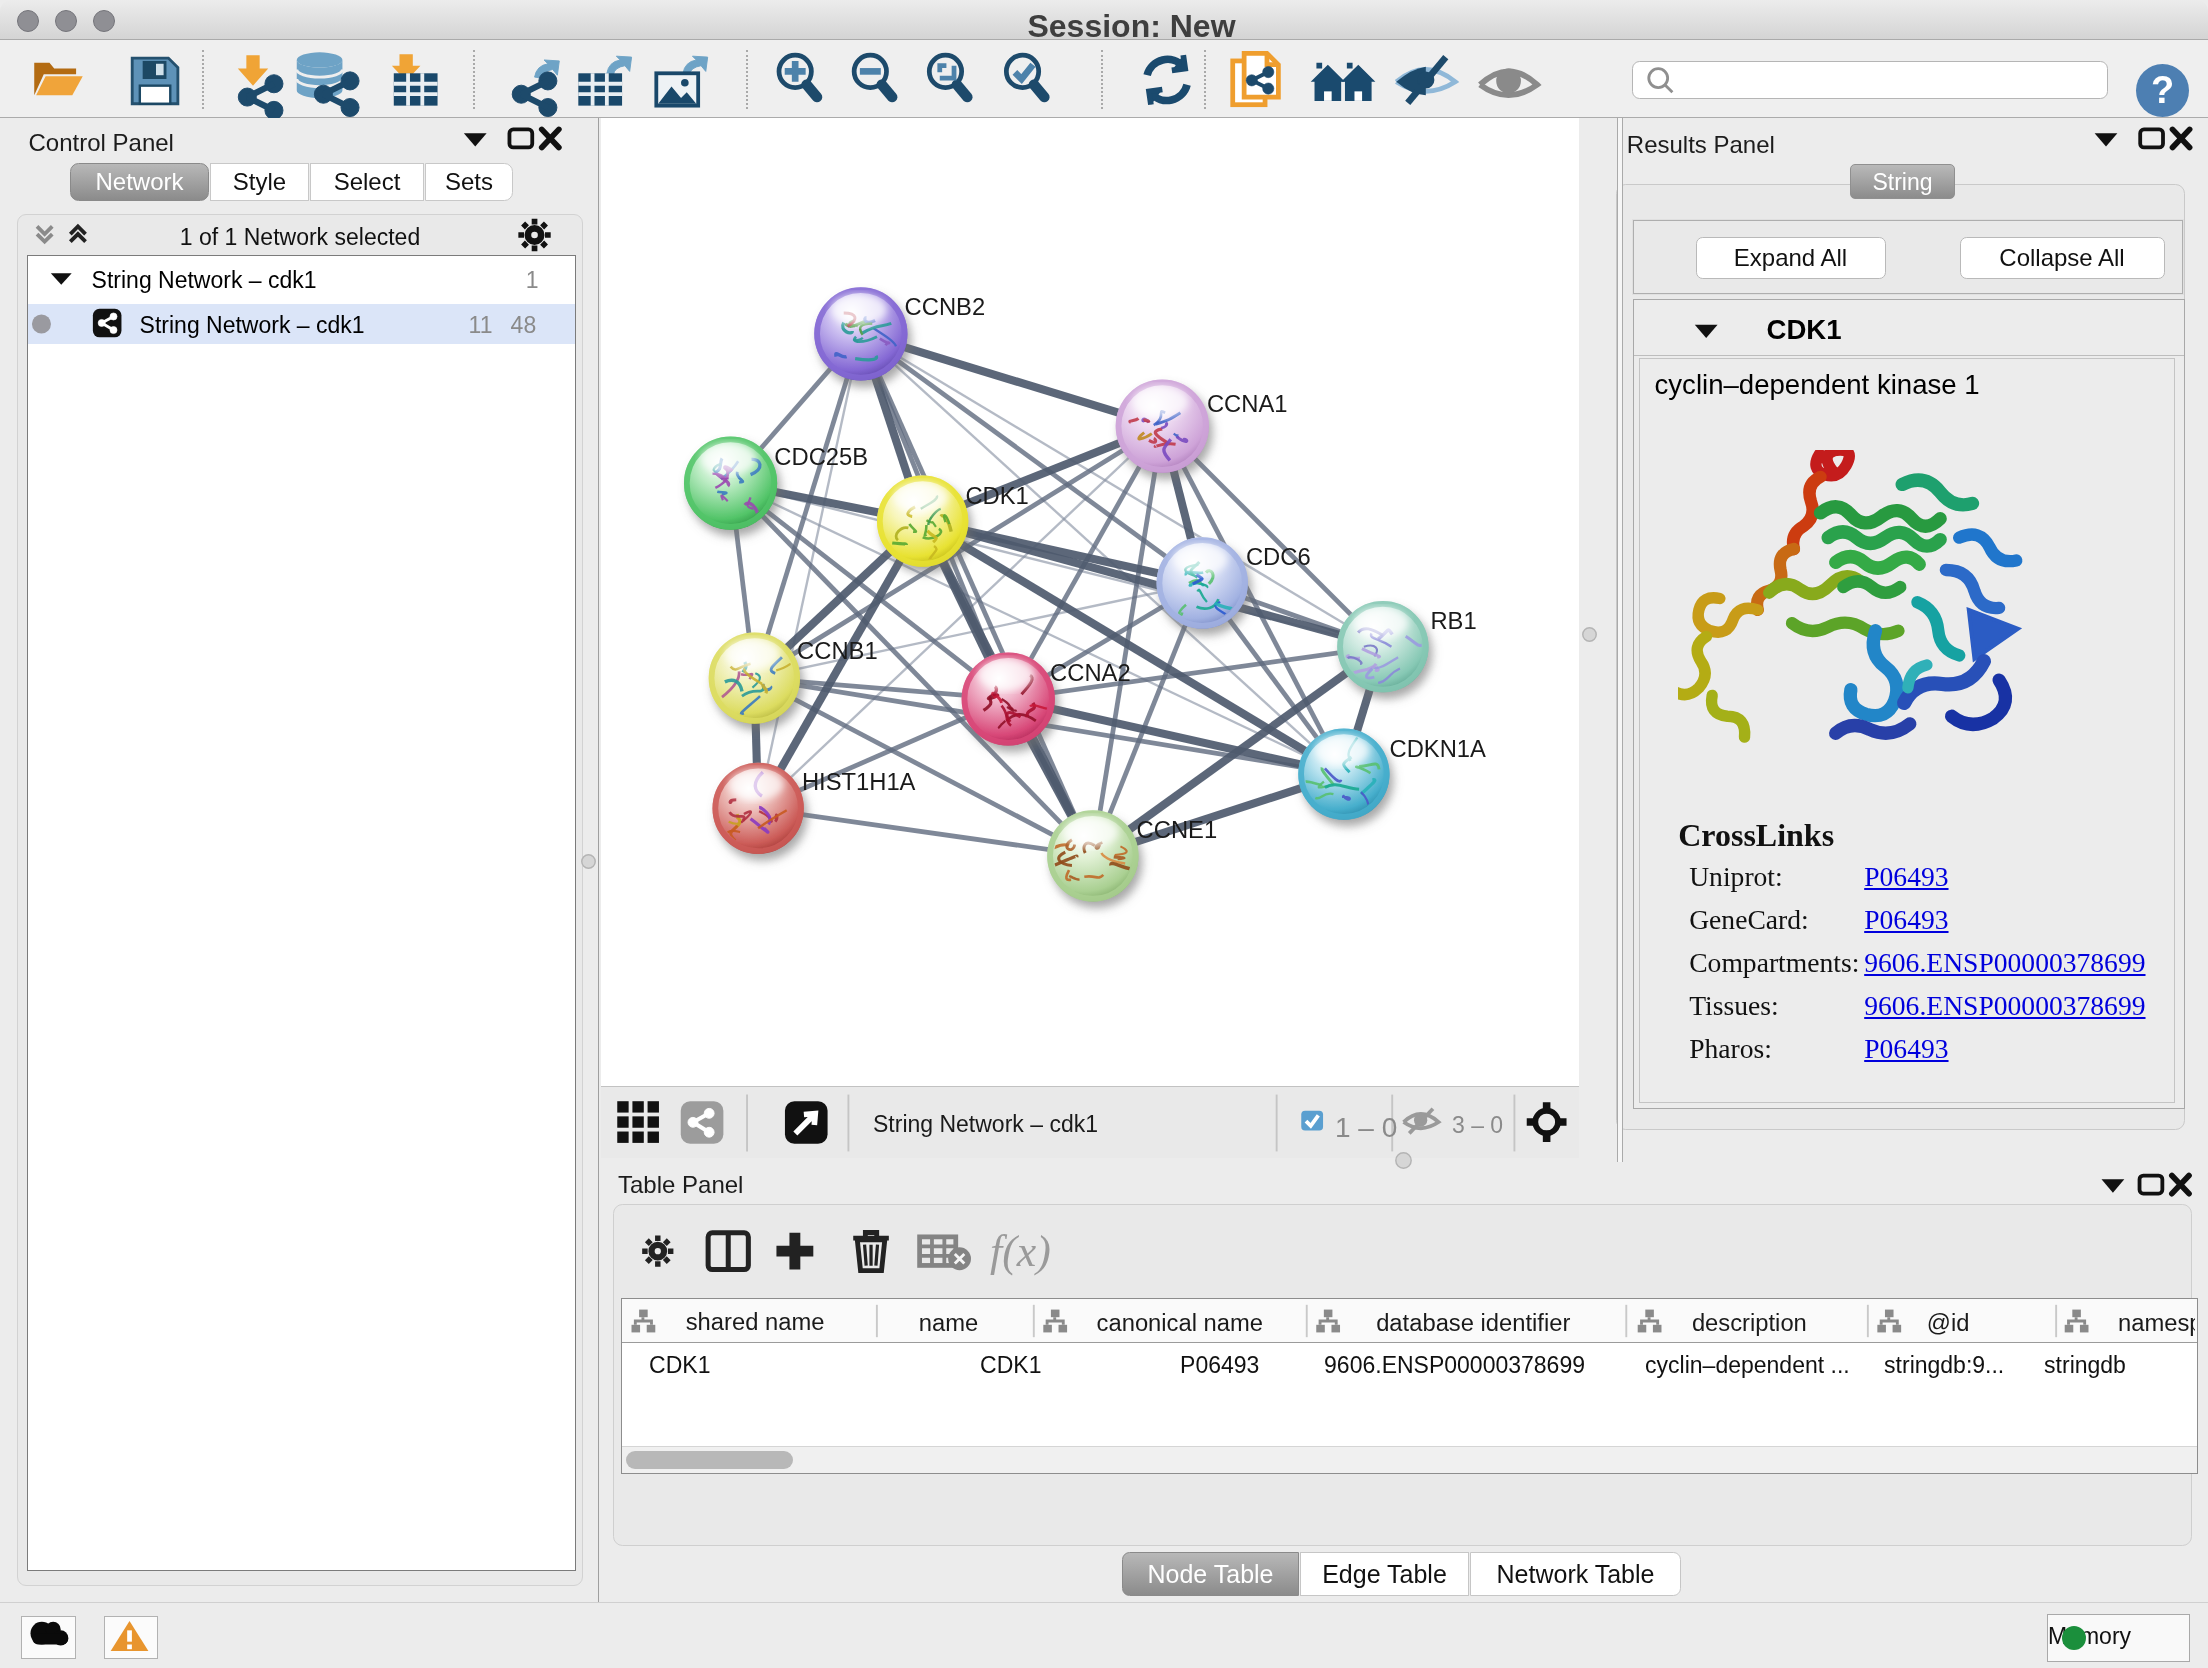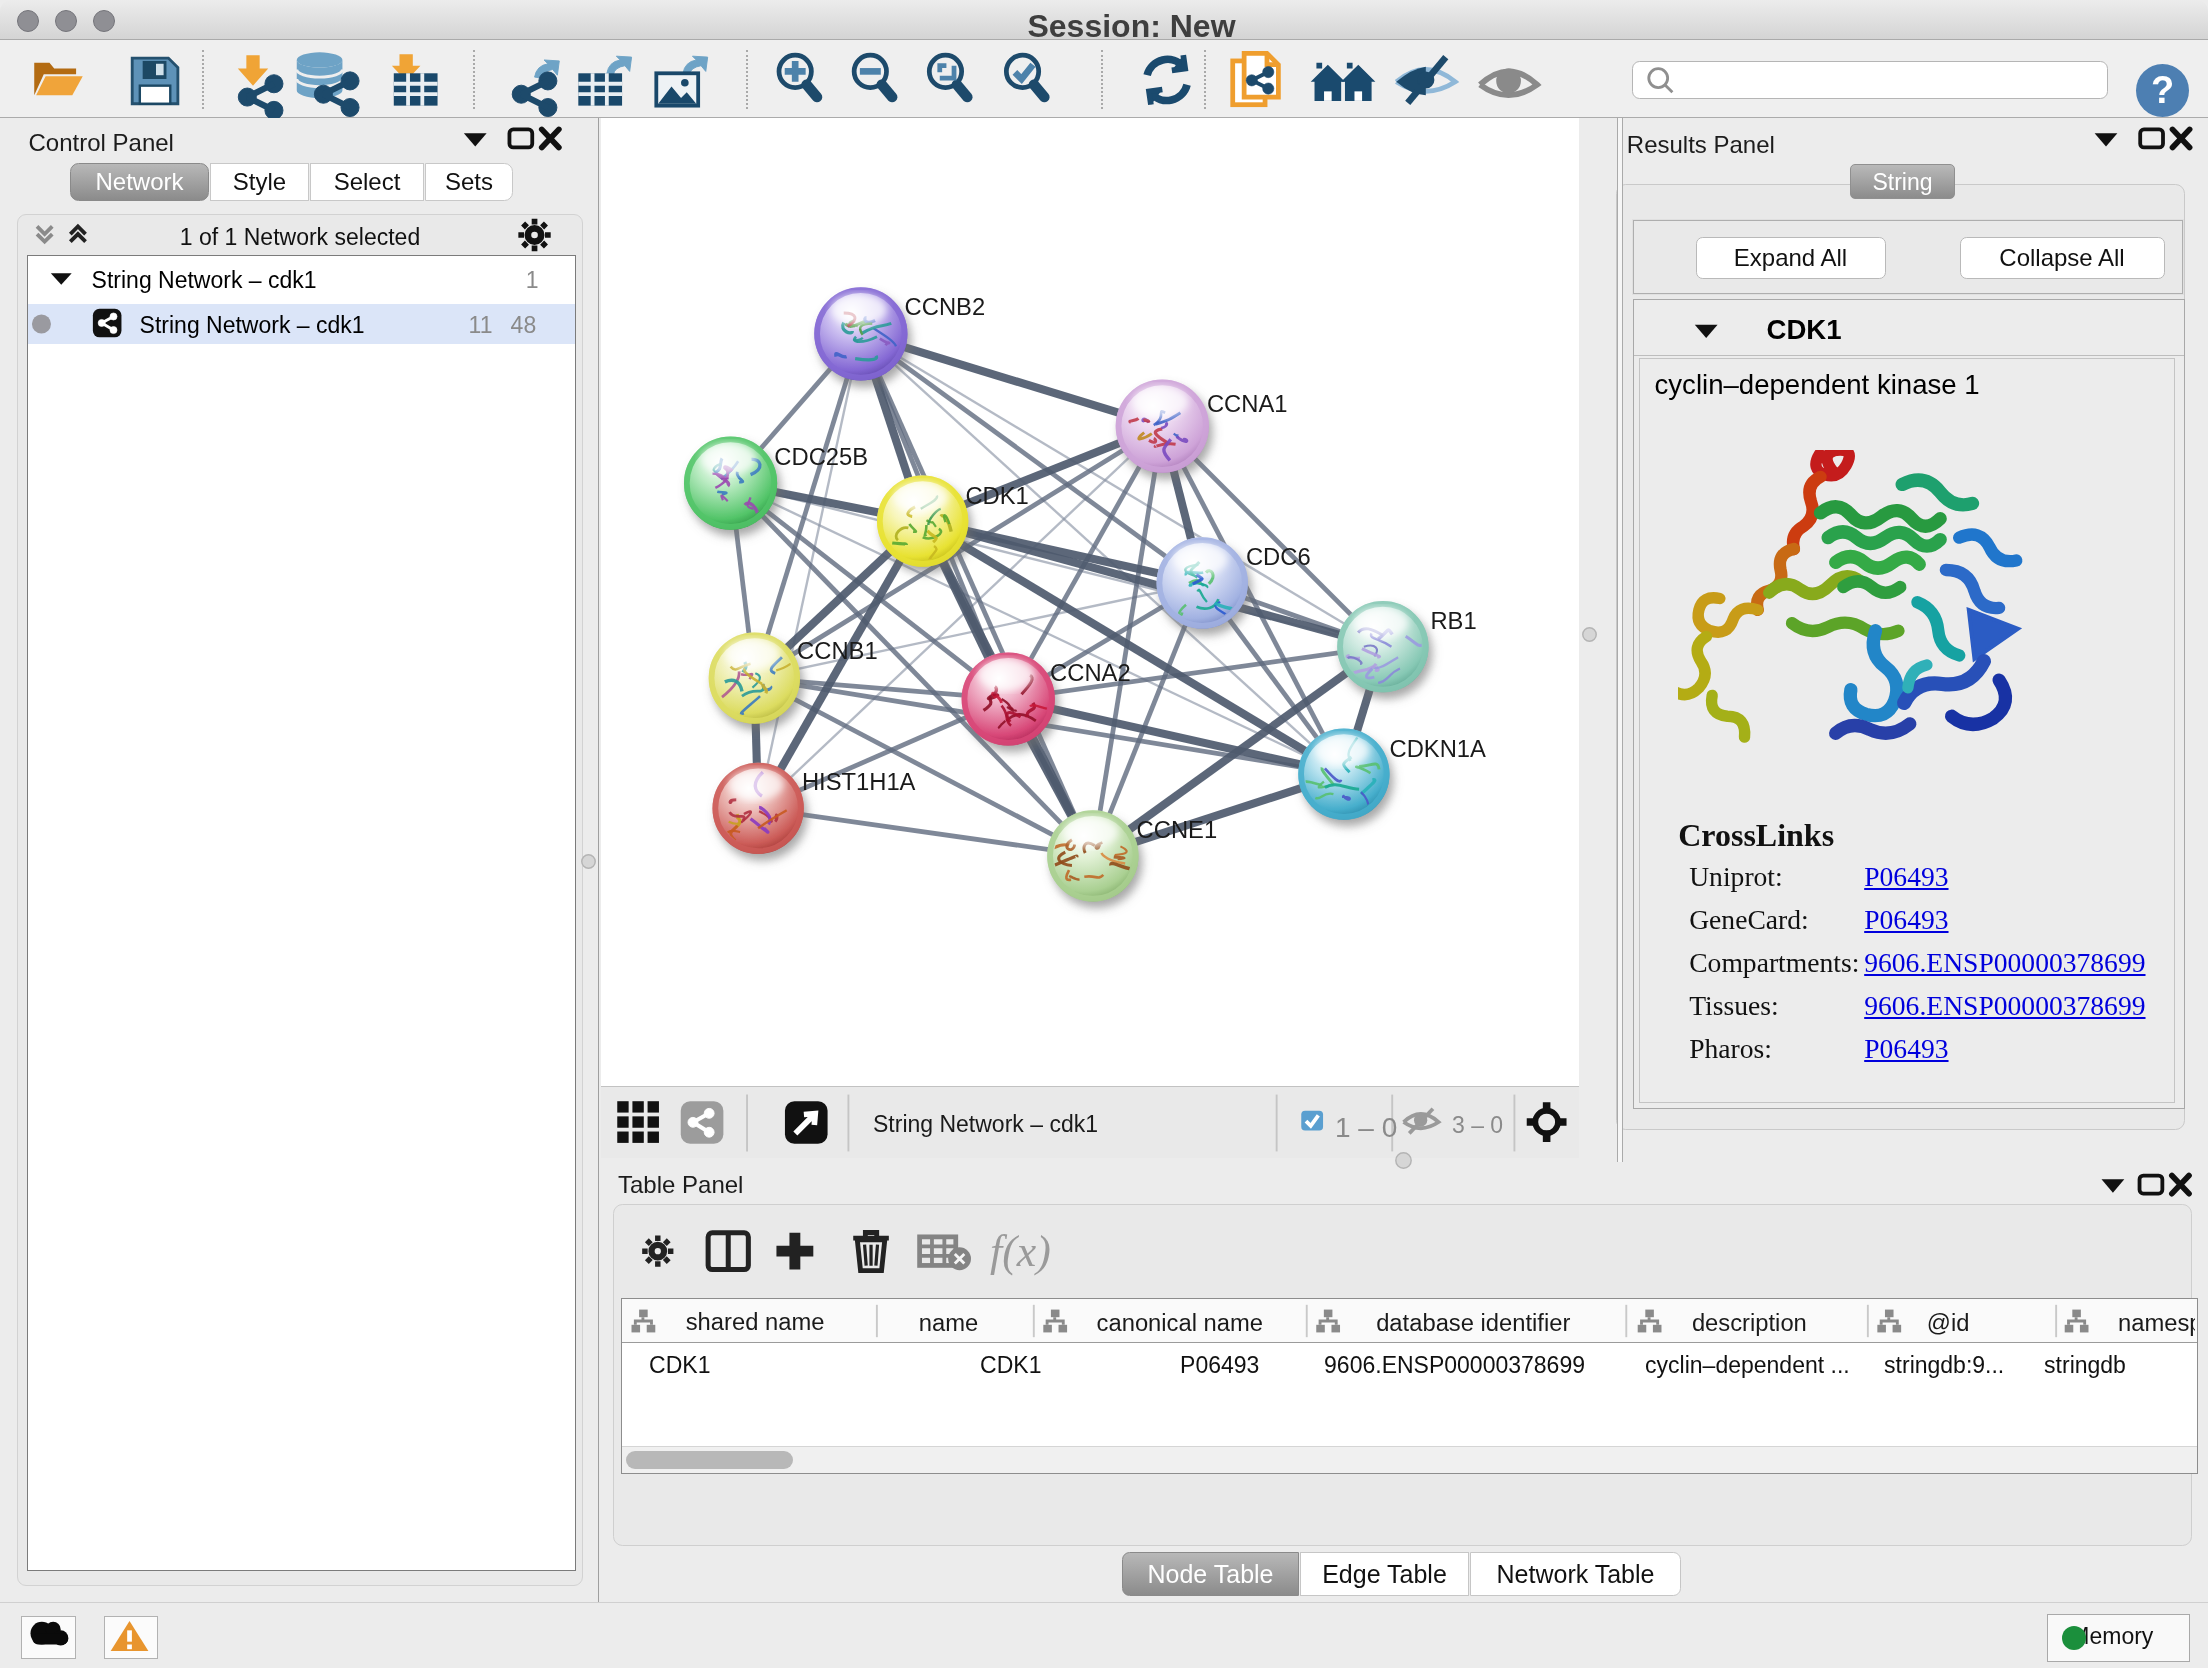--- a/index.html
+++ b/index.html
@@ -75,21 +75,21 @@
   .tcell { position:absolute; top:8.6px; font-size:23px; color:#111; }
   #tbl-hscroll { position:absolute; left:0px; bottom:0px; width:100%; height:27px; background:#f0f0f0; border-top:1px solid #d5d5d5;}
   #tbl-thumb { position:absolute; left:3.8px; top:3.8px; width:167px; height:18px; background:#b8b8b8; border-radius:9.5px; }
   .btab { position:absolute; top:0; height:44px; font-size:25px; text-align:center; background:#fff;
     border:1px solid #c6c6c6; color:#111; line-height:42px; }
 
   
   #statusbar { left:0; top:1602px; width:2208px; height:67px; background:#ececec; border-top:1.9px solid #d0d0d0; }
   .sq-btn { position:absolute; top:13.3px; height:43px; background:#fbfbfb; border:1.9px solid #b2b2b2; }
   #mem-btn { position:absolute; left:2047px; top:11.4px; width:143px; height:48px; background:#f9f9f9;
-    border:1.9px solid #a9a9a9; font-size:23px; color:#111; text-align:center; line-height:42px; padding-right:13.3px;}
+    border:1.9px solid #a9a9a9; font-size:23px; color:#111; text-align:left; line-height:42px; padding-right:13.3px;}
   #mem-dot { position:absolute; left:14.3px; top:10.5px; width:24px; height:24px; border-radius:50%; background:#1b8f3c; }
 </style>
 </head>
 <body>
 
 <div id="titlebar" class="abs">
   <div class="tl" style="left:17px;"></div>
   <div class="tl" style="left:55px;"></div>
   <div class="tl" style="left:93px;"></div>
   <div id="title-text">Session: New Session</div>

